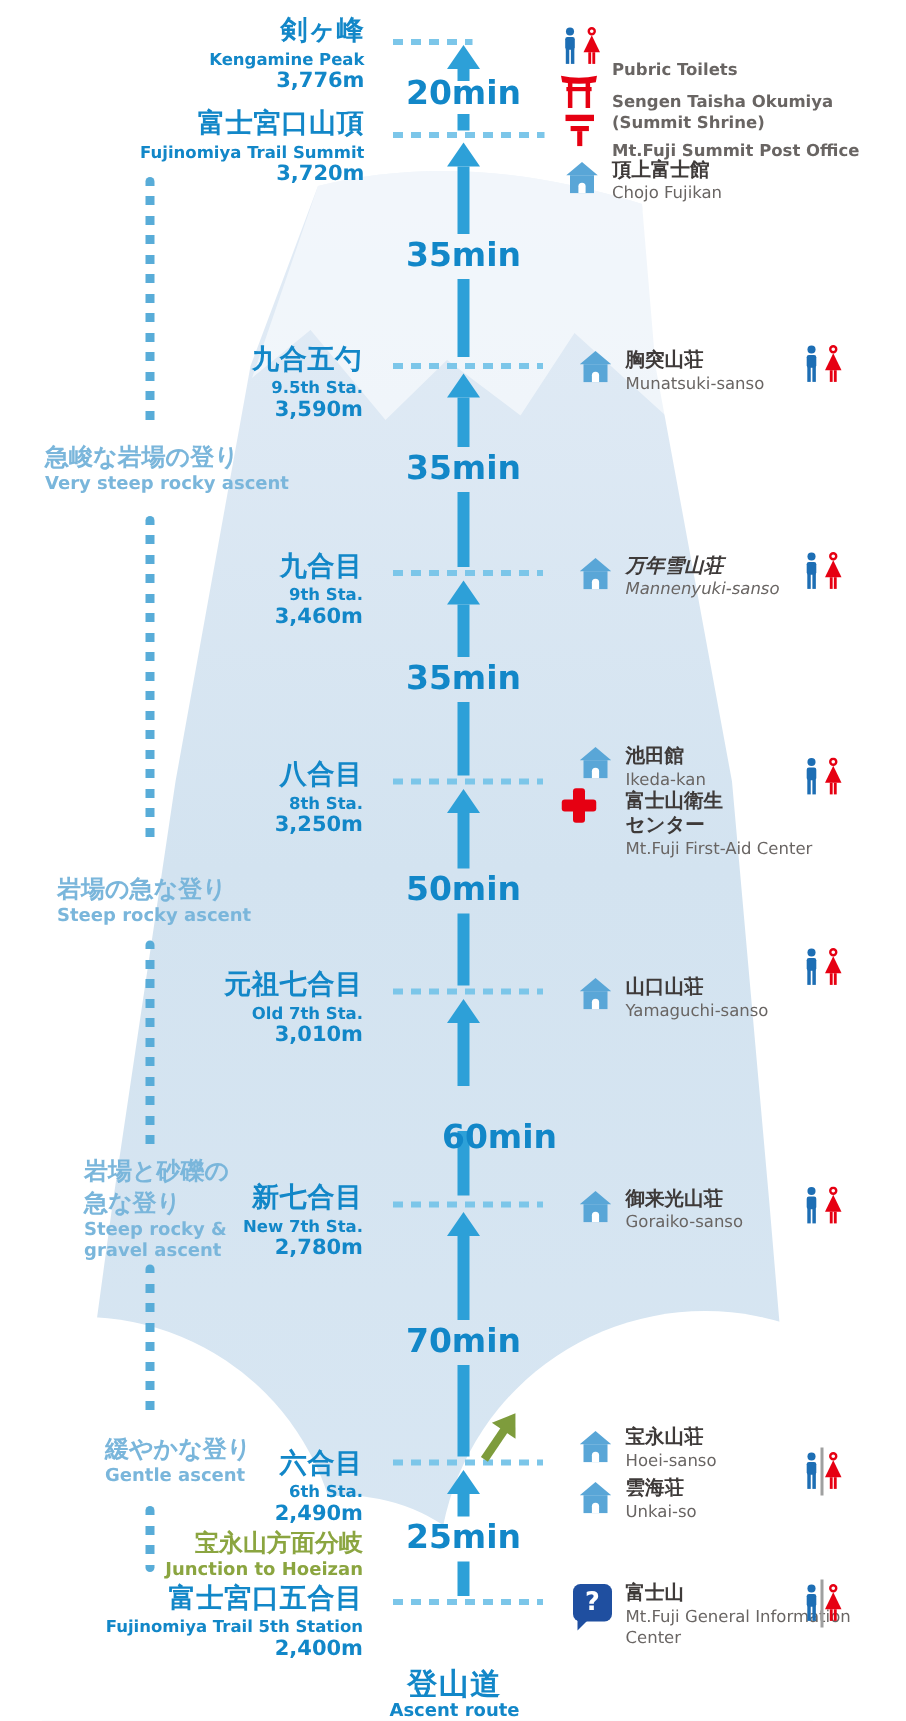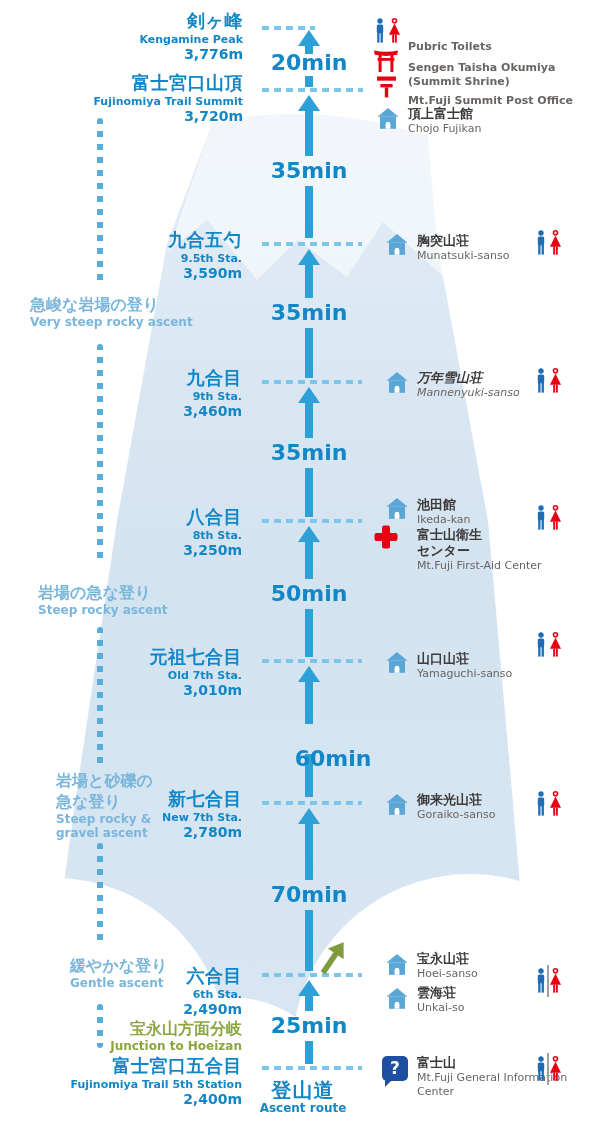--- a/index.html
+++ b/index.html
@@ -38,21 +38,21 @@
   .green-note .jp{font-size:16px;font-weight:bold;line-height:20px;}
   .green-note .en{font-size:12px;font-weight:bold;line-height:14px;}
 
   
   .fac{position:absolute;}
   .fac .jp{font-size:13px;font-weight:bold;color:#3e3a39;line-height:16px;}
   .fac .en{font-size:11px;color:#696563;line-height:14px;}
   .fac .en.b{font-weight:bold;}
 
   .route-label{position:absolute;width:100px;text-align:center;color:#1287c8;}
-  .route-label .jp{font-size:20px;font-weight:bold;line-height:22px;letter-spacing:1px;}
+  .route-label .jp{font-size:20px;font-weight:bold;line-height:22px;letter-spacing:1px;margin-top:32px;}
   .route-label .en{font-size:12px;font-weight:bold;line-height:15px;}
 
   .icon{position:absolute;}
   .qbox{position:absolute;width:26px;height:25px;background:#1f4fa0;border-radius:5px;
     color:#fff;font-size:17px;font-weight:bold;text-align:center;line-height:25px;}
   .qbox:after{content:"";position:absolute;left:3px;top:24px;width:0;height:0;
     border-left:7px solid #1f4fa0;border-bottom:7px solid transparent;}
   .tdiv{position:absolute;width:2px;background:#9fa0a0;}
 </style>
 </head>

